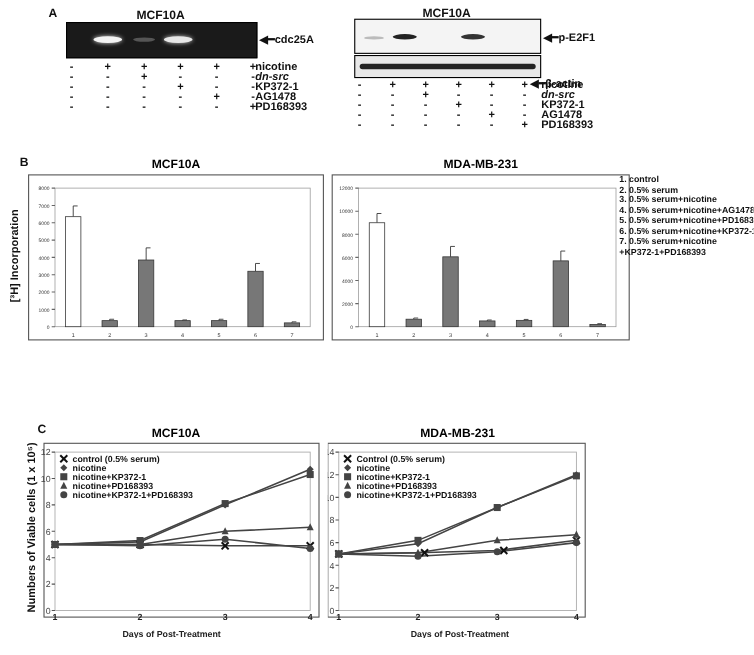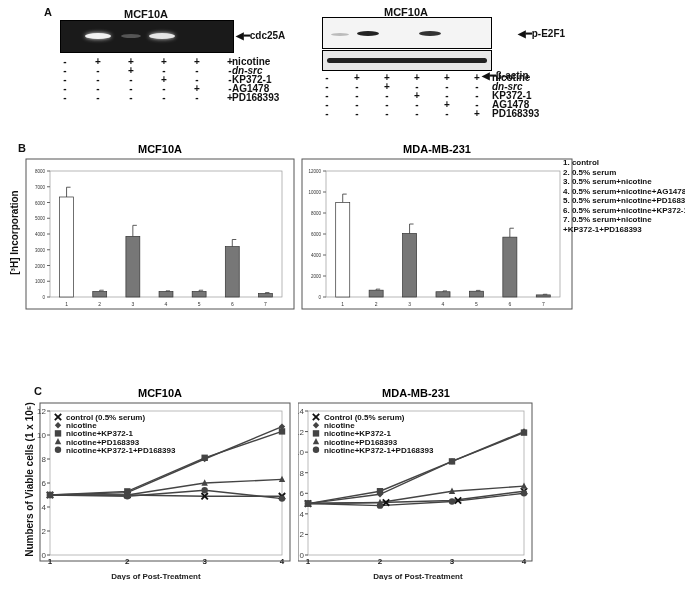--- a/index.html
+++ b/index.html
@@ -79,21 +79,21 @@
       <span class="lbl" style="left: 172px;">PD168393</span>
     </div>
   </div>
 
 <div class="abs title" style="left:322px;top:6px;width:168px;">MCF10A</div>
 <div class="abs blot" style="left:322px;top:17px;width:168px;height:30px;">
   <div class="band" style="left:8px;top:15px;width:18px;height:3px;background:#bbb;"></div>
   <div class="band" style="left:34px;top:13px;width:22px;height:5px;background:#222;"></div>
   <div class="band" style="left:96px;top:13px;width:22px;height:5px;background:#333;"></div>
 </div>
-<div class="abs arrow-lbl" style="left:494px;top:28px;margin-left:24px;">
+<div class="abs arrow-lbl" style="left:494px;top:28px;">
   <span>◀━</span><span>p-E2F1</span>
 </div>
 <div class="abs blot" style="left:322px;top:50px;width:168px;height:19px;background:#e8e8e8;">
   <div style="position:absolute;left:4px;right:4px;top:7px;height:5px;background:#222;border-radius:3px;"></div>
 </div>
 <div class="abs arrow-lbl" style="left:482px;top:54px;margin-top:16px;">
   <span>◀━</span><span>β-actin</span>
 </div>
 <div class="abs" style="left:322px;top:72px;width:300px;height:50px;" id="condA2">
     <div class="cond-row" style="top: 0px; left: 0px;">

